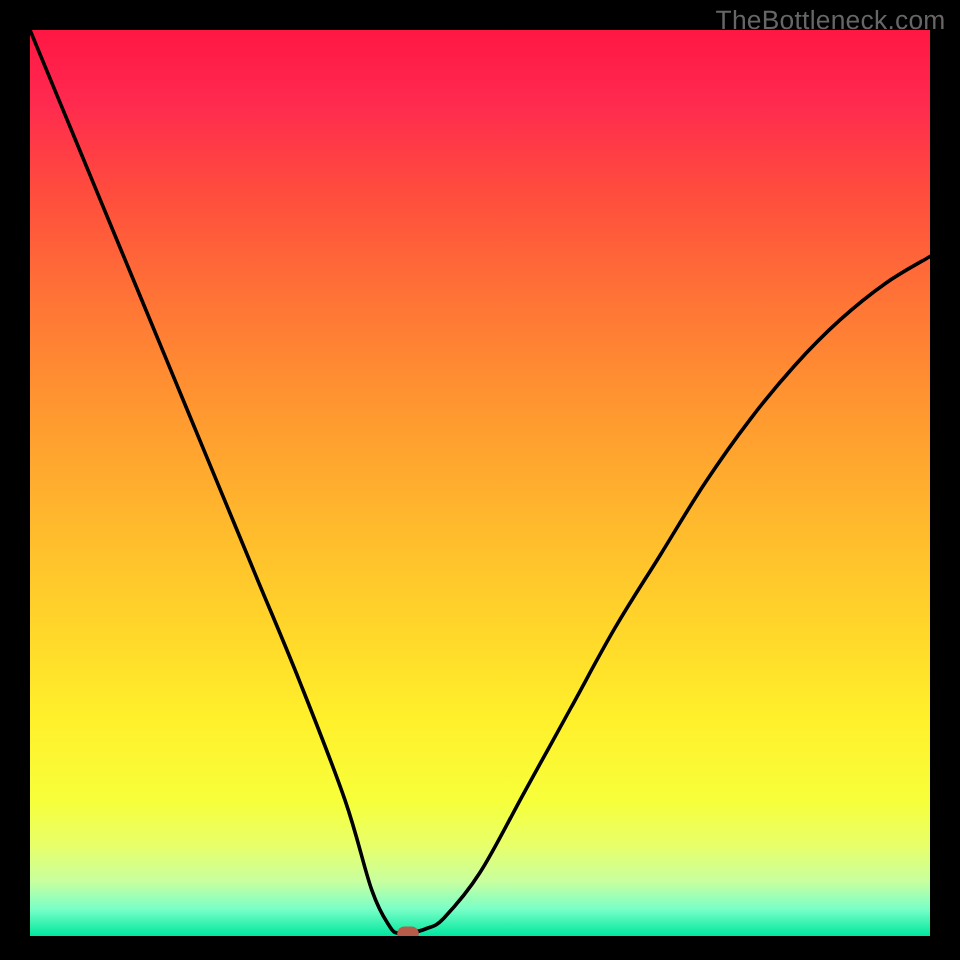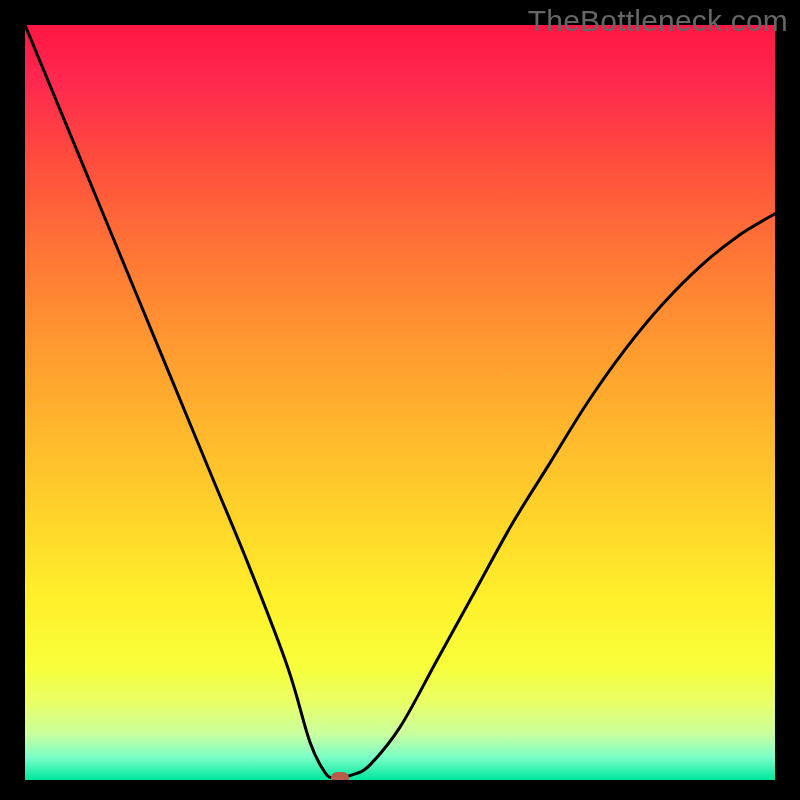--- a/index.html
+++ b/index.html
@@ -9,21 +9,21 @@
     height: 800px;
     background: #000;
     position: relative;
     font-family: Arial, Helvetica, sans-serif;
   }
   .watermark {
     position: absolute;
     top: 4px;
     right: 12px;
     color: #666;
-    font-size: 30px;
+    font-size: 22px;
     font-weight: 500;
     letter-spacing: 0.2px;
     z-index: 10;
   }
   .plot-area {
     position: absolute;
     left: 25px;
     top: 25px;
     width: 750px;
     height: 755px;

